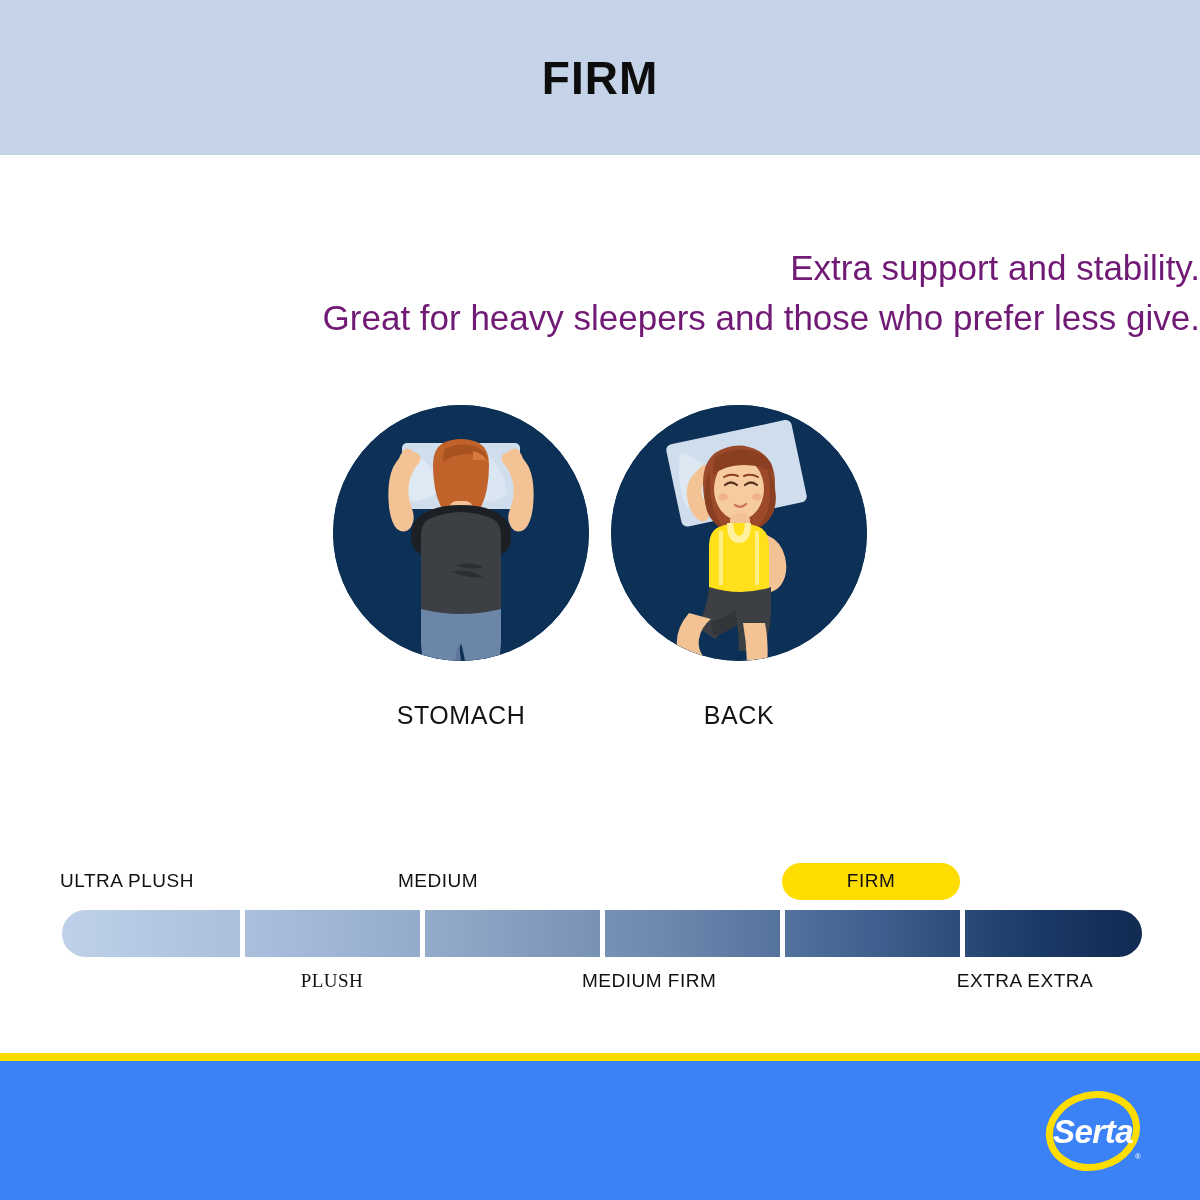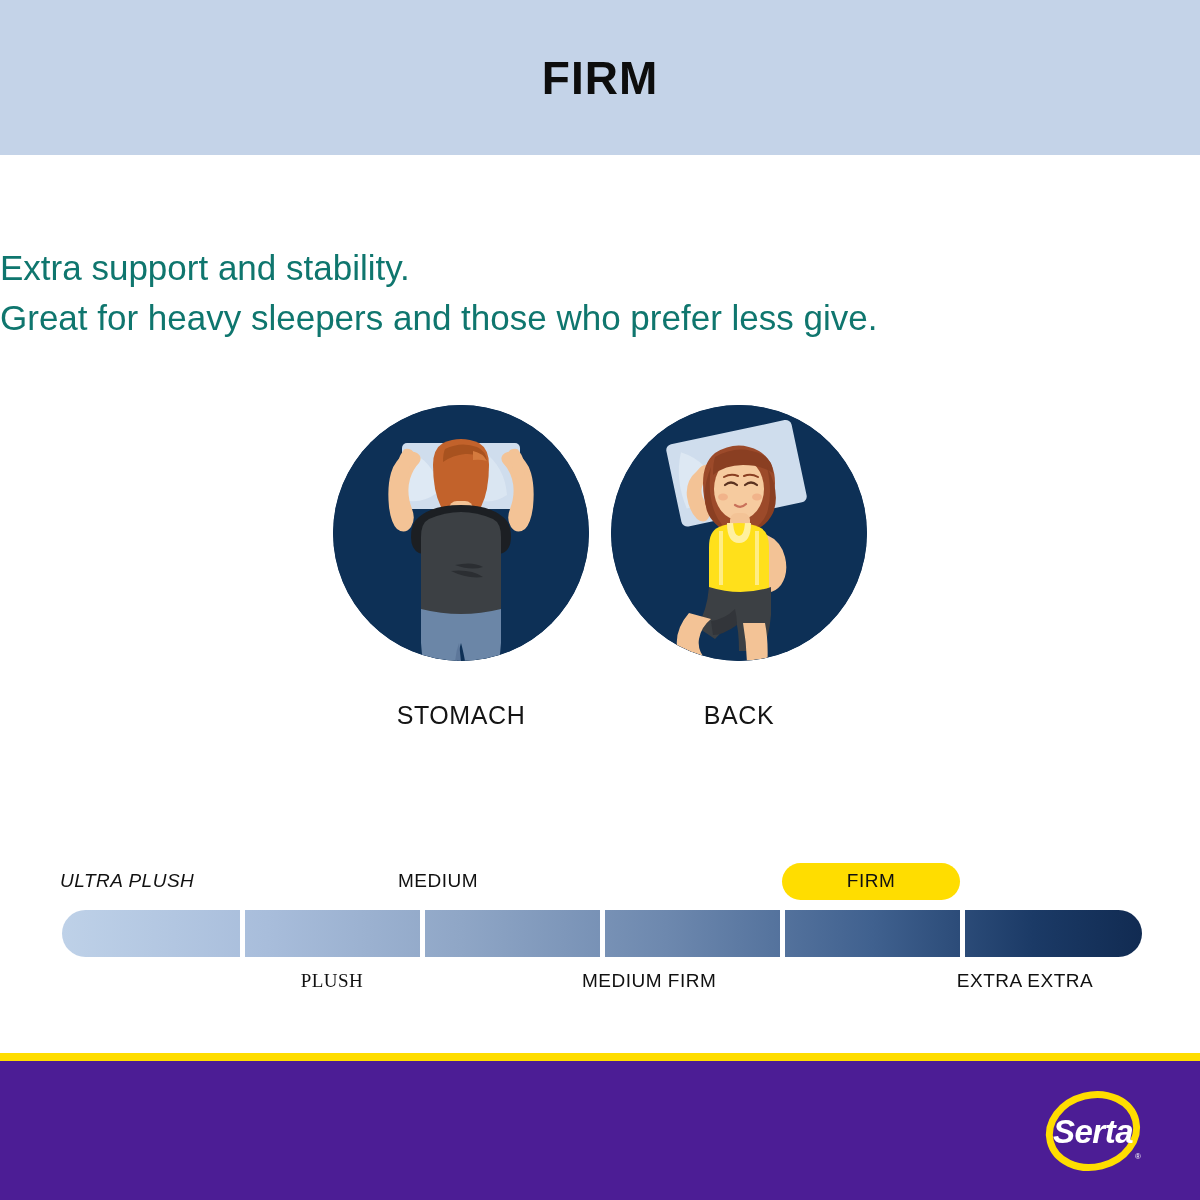--- a/index.html
+++ b/index.html
@@ -18,22 +18,22 @@
     display:flex;align-items:center;justify-content:center;
   }
   .header-title{
     font-size:46px;font-weight:bold;color:#0d0d0d;
     letter-spacing:1px;
   }
 
   
   .subtitle{
     position:absolute;left:0;top:243px;width:1200px;
-    text-align:left;
-    font-size:35px;line-height:1.42;color:#0f766e;
+    text-align:right;
+    font-size:35px;line-height:1.42;color:#701a75;
     font-weight:400;
   }
   .subtitle span{display:block;}
 
   
   .illustrations{
     position:absolute;left:0;top:405px;width:1200px;height:345px;
     display:flex;justify-content:center;gap:18px;
   }
   .sleeper-block{width:260px;display:flex;flex-direction:column;align-items:center;}
@@ -73,21 +73,21 @@
   }
   .scale-labels-bottom{
     position:absolute;left:0;top:104px;width:1200px;height:36px;
   }
 
   
   .footer-stripe{
     position:absolute;left:0;top:1053px;width:1200px;height:8px;background:#ffdd00;
   }
   .footer{
-    position:absolute;left:0;top:1061px;width:1200px;height:139px;background:#4c1d95;
+    position:absolute;left:0;top:1061px;width:1200px;height:139px;background:#3b82f6;
   }
   .logo{
     position:absolute;right:55px;top:20px;width:104px;height:100px;
   }
   .logo-text{
     position:absolute;left:0;top:0;width:104px;height:100px;
     display:flex;align-items:center;justify-content:center;
     color:#ffffff;font-size:33px;font-weight:bold;font-style:italic;
     letter-spacing:-0.5px;
     transform:translateY(1px);
@@ -208,21 +208,21 @@
       </svg>
     </div>
     <div class="sleeper-caption">BACK</div>
   </div>
 
 </div>
 
 <div class="scale">
 
   <div class="scale-labels-top">
-    <div class="scale-label" style="left:60px;top:10px;font-style:italic;">ULTRA PLUSH</div>
+    <div class="scale-label" style="left:60px;top:10px;">ULTRA PLUSH</div>
     <div class="scale-label" style="left:398px;top:10px;width:180px;text-align:left;">MEDIUM</div>
     <div class="scale-label badge" style="left:782px;top:3px;width:178px;">FIRM</div>
   </div>
 
   <div class="bar"></div>
   <div class="bar-divider" style="left:240px;"></div>
   <div class="bar-divider" style="left:420px;"></div>
   <div class="bar-divider" style="left:600px;"></div>
   <div class="bar-divider" style="left:780px;"></div>
   <div class="bar-divider" style="left:960px;"></div>

